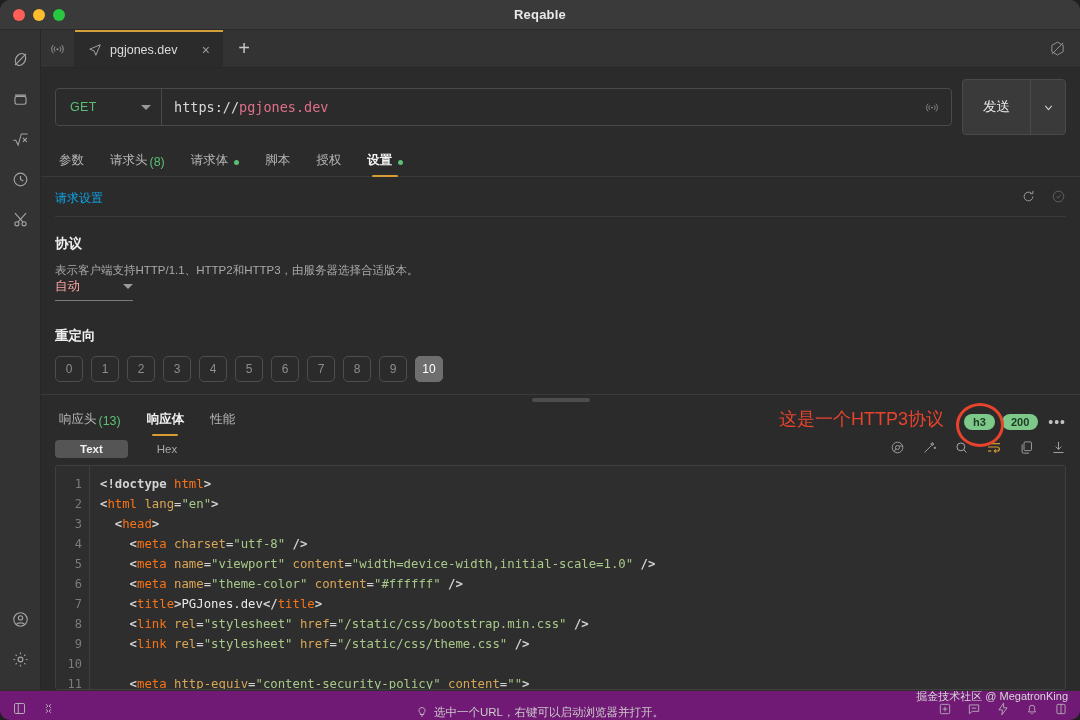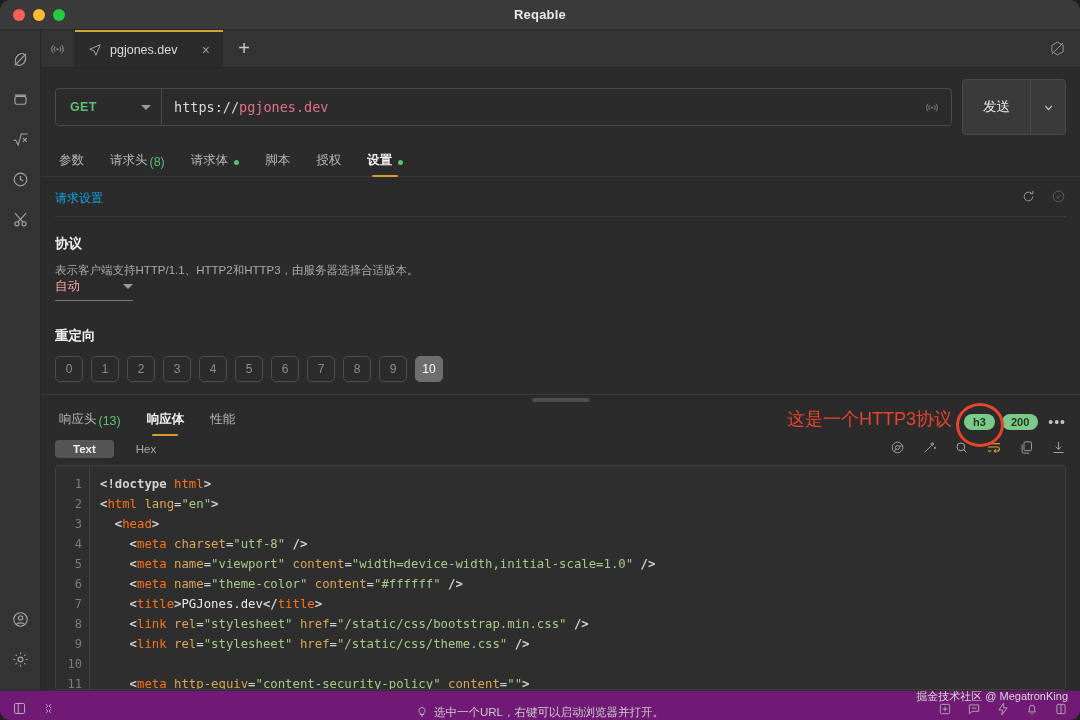--- a/index.html
+++ b/index.html
@@ -106,21 +106,21 @@
     border-radius: 4px;
     display: flex; align-items: center;
     min-width: 0;
   }
   .method {
     width: 106px; min-width: 106px; height: 100%;
     display: flex; align-items: center; justify-content: space-between;
     padding: 0 10px 0 14px;
     border-right: 1px solid #4a4a4a;
   }
-  .method-label { color: #5cbf74; font-size: 12.5px; font-weight: bold; letter-spacing: .4px; }
+  .method-label { color: #5cbf74; font-size: 12.5px; font-weight: normal; letter-spacing: .4px; }
   .caret { width: 0; height: 0; border-left: 5px solid transparent; border-right: 5px solid transparent; border-top: 5px solid #9a9a9a; }
   .urlinput {
     flex: 1; padding: 0 12px;
     font-size: 13.5px;
     font-family: "DejaVu Sans Mono", monospace;
     color: #d8d8d8; white-space: nowrap; overflow: hidden;
     min-width: 0;
   }
   .urlinput .host { color: #e0708a; }
   .url-right { padding-right: 12px; color: #8f8f8f; display: flex; align-items: center; }
@@ -194,21 +194,21 @@
     display: flex; align-items: center; justify-content: center;
     margin-top: 12px;
     border-top: 1px solid #3a3a3a;
   }
   .splitter .grip { width: 58px; height: 4px; background: #4d4d4d; border-radius: 3px; margin-top: -1px; }
 
   
   .resp { flex: 1; display: flex; flex-direction: column; min-height: 0; }
   .resphead { display: flex; align-items: flex-end; padding: 0 14px; height: 30px; position: relative; }
   .annotation {
-    position: absolute; right: 128px; bottom: 4px;
+    position: absolute; right: 136px; bottom: 4px;
     color: #e8432c; font-size: 18px; white-space: nowrap; margin-left: 40px;
   }
   .badges { margin-left: auto; display: flex; align-items: center; gap: 7px; padding-bottom: 5px; position: relative; }
   .badge {
     padding: 2px 9px; border-radius: 9px;
     font-size: 11px; font-weight: bold;
     background: #7cc98a; color: #1f3a24;
   }
   .dots { color: #c2c2c2; letter-spacing: 1px; font-size: 14px; padding-left: 3px; }
   .circle-mark {
@@ -216,21 +216,21 @@
     left: -8px; top: -11px;
     width: 48px; height: 44px;
     border: 3px solid #e8432c;
     border-radius: 50%;
     pointer-events: none;
   }
 
   .subbar { display: flex; align-items: center; padding: 4px 14px 6px 14px; }
   .mini {
     font-size: 11.5px; color: #a8a8a8;
-    padding: 3px 18px; border-radius: 4px; margin-right: 4px;
+    padding: 3px 25px; border-radius: 4px; margin-right: 4px;
   }
   .mini.on { background: #555555; color: #f0f0f0; font-weight: bold; }
   .subbar-icons { margin-left: auto; display: flex; align-items: center; gap: 17px; color: #a8a8a8; }
   .subbar-icons .hot { color: #d79d33; }
 
   
   .codebox {
     flex: 1; margin: 0 14px 0 14px;
     background: #2e2e2e;
     border: 1px solid #3f3f3f;

